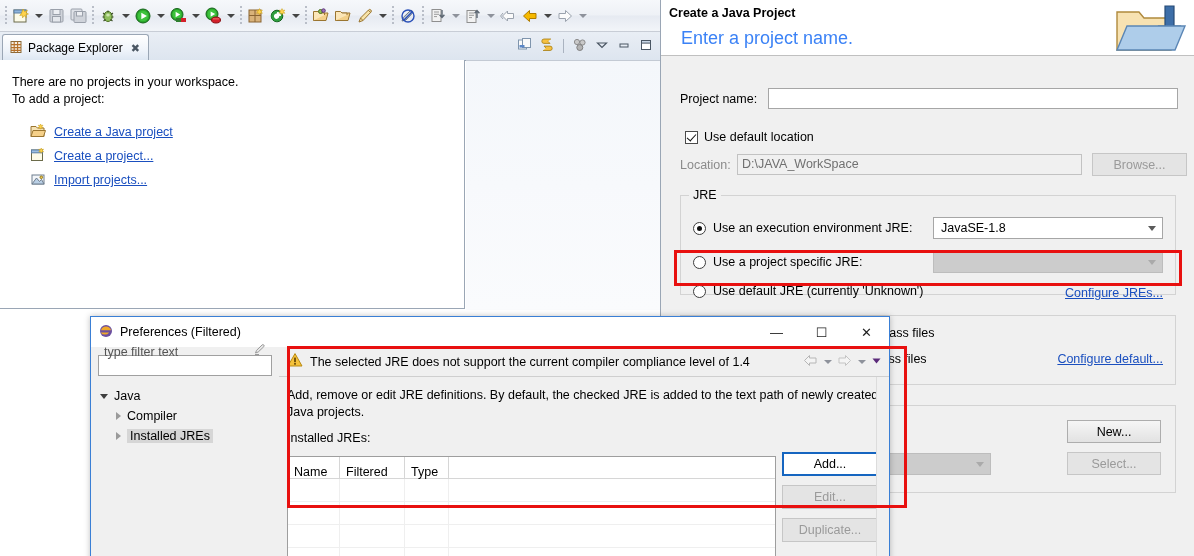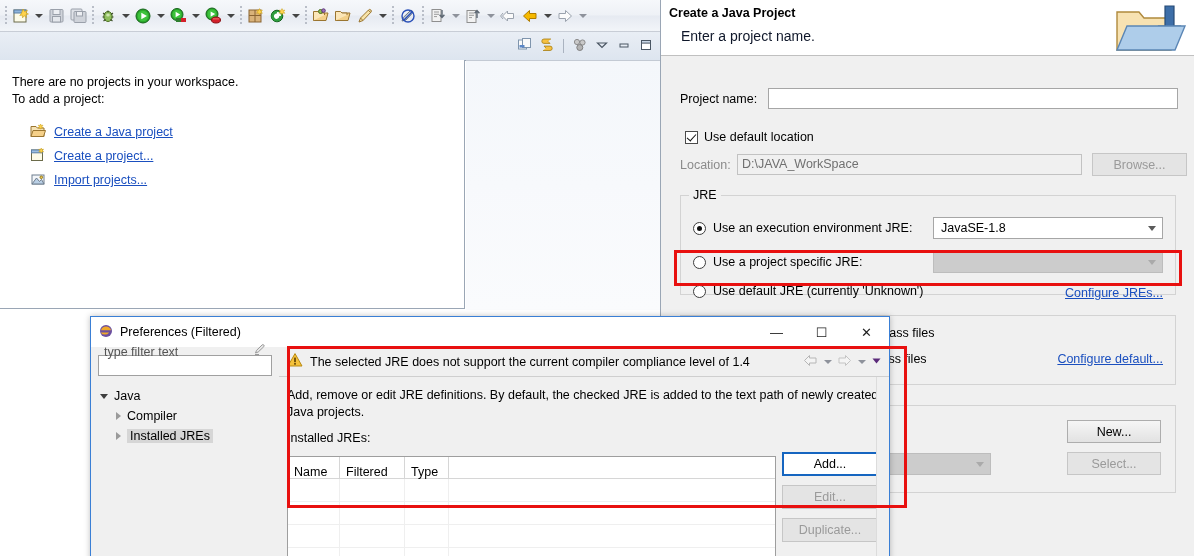--- a/index.html
+++ b/index.html
@@ -90,21 +90,21 @@
     position: absolute; left: 660px; top: 0; width: 534px; height: 556px;
     background: #f0f0f0; border-left: 1px solid #9aa6b5;
     box-sizing: border-box;
   }
   .wiz-header {
     position: absolute; left: 0; top: 0; width: 534px; height: 56px;
     background: #ffffff; border-bottom: 1px solid #c0c0c0;
     padding: 6px 0 0 8px; box-sizing: border-box;
   }
   .wiz-title { font-size: 12.5px; font-weight: bold; color: #000; }
-  .wiz-sub { font-size: 14px; color: #0f172a; margin-top: 8px; margin-left: 12px; }
+  .wiz-sub { font-size: 18px; color: #3b82f6; margin-top: 8px; margin-left: 12px; }
   .wiz-header-icon { position: absolute; right: 8px; top: 2px; }
 
   .wiz-body {
     position: absolute; left: 0; top: 57px; width: 534px; height: 499px;
     background: #f0f0f0;
   }
   .row { display: flex; align-items: center; }
   .lbl { font-size: 12.5px; color: #000; }
   .lbl.dim { color: #8b8b8b; }
   .txtfield {
@@ -356,20 +356,30 @@
       <div class="tb-arrow"></div>
       <div class="tb-btn">
         <svg width="18" height="18" viewBox="0 0 18 18">
             <path d="M9.5 3.5 L15.5 9 L9.5 14.5 V11.5 H3 V6.5 H9.5 z" fill="#fbfbfb" stroke="#9aa2ad"></path>
           </svg>
       </div>
       <div class="tb-arrow dim"></div>
     </div>
 
     <div class="tabrow">
+      <div class="viewtab">
+        <span>
+          <svg width="14" height="14" viewBox="0 0 14 14">
+              <rect x="2" y="1.5" width="10" height="11" fill="#f5efe3" stroke="#8a6a3a"></rect>
+              <path d="M2 4.6h10M2 7.6h10M2 10.4h10M5.2 1.5v11M8.6 1.5v11" stroke="#b5702a" stroke-width="1.1"></path>
+            </svg>
+        </span>
+        <span>Package Explorer</span>
+        <span class="close">✖</span>
+      </div>
       <div class="tab-tools">
         <span>
           <svg width="16" height="16" viewBox="0 0 16 16">
               <rect x="1.5" y="3" width="8" height="9" fill="#fafafa" stroke="#7f95ad"></rect>
               <rect x="5.5" y="1.5" width="8" height="9" fill="#fafafa" stroke="#7f95ad"></rect>
               <rect x="2.5" y="8" width="5" height="2.6" fill="#5b87c7"></rect>
             </svg>
         </span>
         <span>
           <svg width="16" height="16" viewBox="0 0 16 16">

